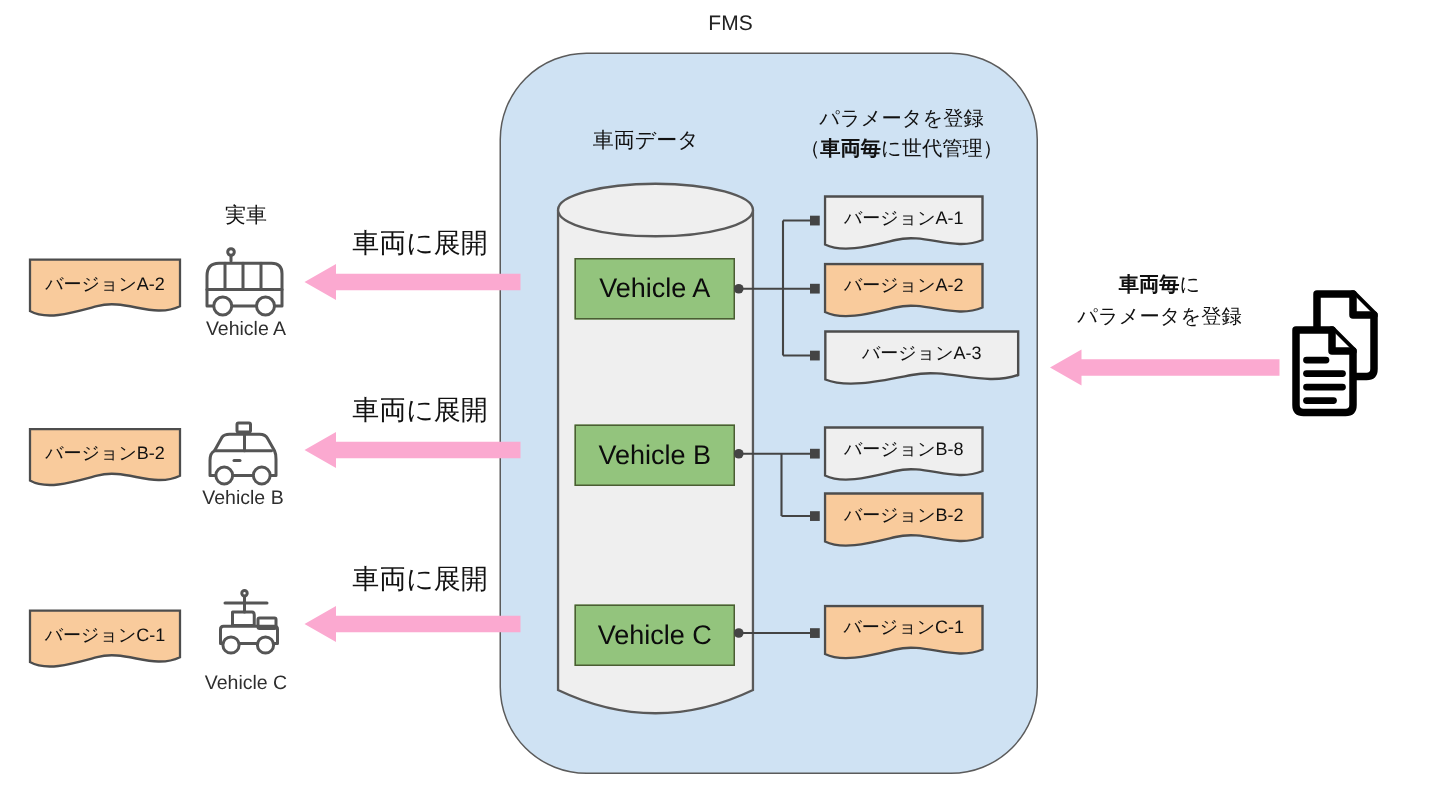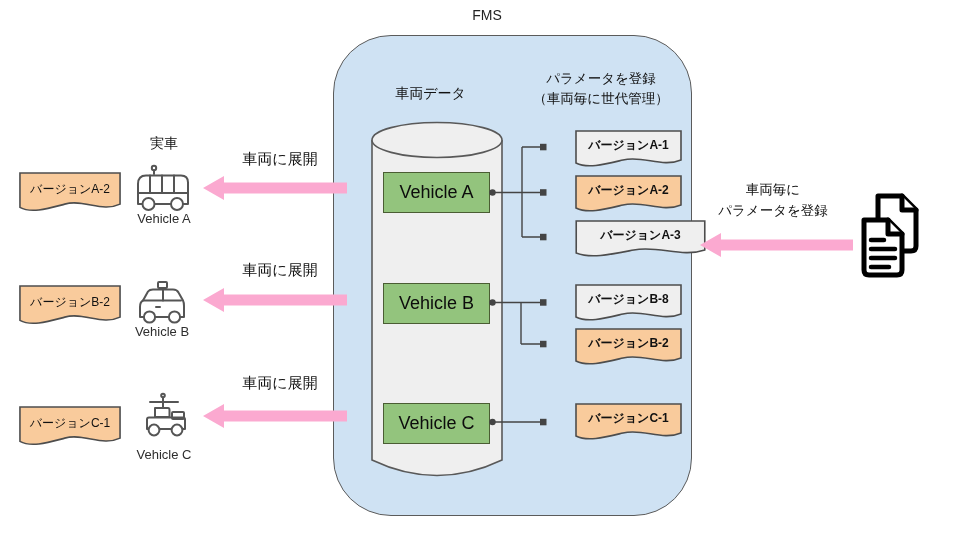--- a/index.html
+++ b/index.html
@@ -7,54 +7,54 @@
   .canvas{position:relative;width:960px;height:540px;background:#fff;overflow:hidden;}
   .abs{position:absolute;}
   .ctr{text-align:center;}
 
   .fms-title{left:427px;top:7px;width:120px;font-size:14px;color:#222;}
   .fms-box{left:333px;top:35px;width:359px;height:481px;background:#cfe2f3;
            border:1.5px solid #5b5b5b;border-radius:58px;box-sizing:border-box;}
 
   .db-label{left:368px;top:85px;width:125px;font-size:14px;}
   .params-heading{left:518px;top:69px;width:166px;font-size:13.5px;line-height:1.45;}
-  .b{font-weight:normal;}
+  .b{font-weight:bold;}
 
   .cylinder{left:371px;top:121px;width:132px;height:370px;}
 
   .vbox{left:383px;width:107px;height:41px;background:#93c47d;
         border:1.5px solid #4a5d33;box-sizing:border-box;
         display:flex;align-items:center;justify-content:center;
         font-size:18px;color:#0c0c0c;}
   .vbox-a{top:172px;} .vbox-b{top:283px;} .vbox-c{top:403px;}
 
   .doc{width:107px;height:42px;}
   .doc svg{position:absolute;left:0;top:0;width:100%;height:100%;}
   .doc .lbl{position:absolute;left:0;top:0;width:100%;height:31px;
             display:flex;align-items:center;justify-content:center;font-size:12px;}
   .doc-plain path{fill:#efefef;}
   .doc-hl path{fill:#f9cb9c;}
-  .rdoc{left:575px;font-weight:bold;}
+  .rdoc{left:549px;}
   .rdoc-0{top:130px;} .rdoc-1{top:175px;} .rdoc-2{top:220px;padding-left:24px;}
   .rdoc-3{top:284px;} .rdoc-4{top:328px;} .rdoc-5{top:403px;}
   .ldoc{left:19px;width:102px;height:45px;}
   .ldoc .lbl{height:34px;}
   .ldoc-0{top:172px;} .ldoc-1{top:285px;} .ldoc-2{top:406px;}
 
   .jitsusha{left:124px;top:135px;width:80px;font-size:14px;font-weight:normal;}
   .veh-label{width:82px;font-size:13px;color:#2e2e2e;}
   .veh-label-a{left:123px;top:211px;}
   .veh-label-b{left:121px;top:324px;}
   .veh-label-c{left:123px;top:447px;}
   .veh-icon{color:#555;}
   .bus-icon{left:133px;top:163px;width:59px;height:51px;}
   .taxi-icon{left:136px;top:280px;width:52px;height:45px;}
   .robot-icon{left:138px;top:392px;width:54px;height:52px;}
 
-  .deploy-label{width:122px;font-size:15px;left:219px;}
+  .deploy-label{width:122px;font-size:18px;left:219px;}
   .deploy-a{top:150px;} .deploy-b{top:261px;} .deploy-c{top:374px;}
 
   .right-label{left:690px;top:180px;width:166px;font-size:13.5px;line-height:1.55;}
   .docpair-icon{left:857px;top:187px;width:78px;height:92px;}
 
   .overlay{left:0;top:0;width:960px;height:540px;pointer-events:none;}
 </style>
 </head>
 <body>
 

